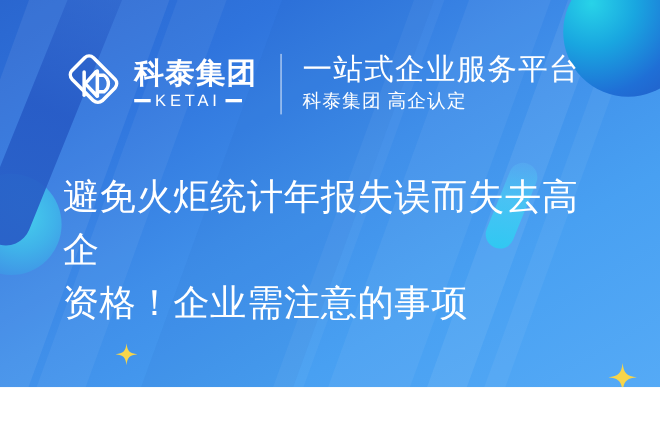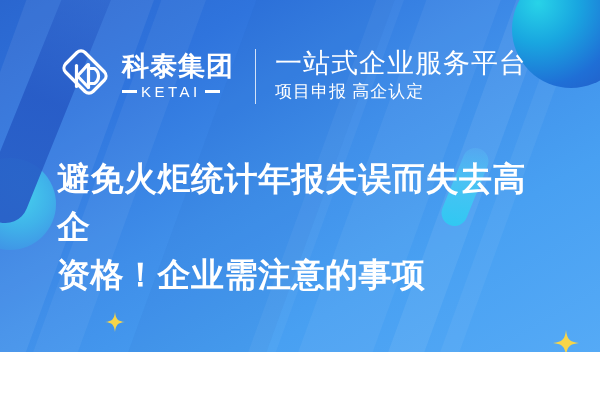--- a/index.html
+++ b/index.html
@@ -151,21 +151,21 @@
     white-space: nowrap;
   }
 
   
   .title {
     position: absolute;
     left: 57px; top: 155px;
     width: 500px;
     color: #ffffff;
     font-size: 33px;
-    font-weight: bold;
+    font-weight: normal;
     line-height: 1.45;
     letter-spacing: 0.5px;
   }
 </style>
 </head>
 <body>
 
 <div id="banner">
 
   <div class="stripe stripe-a"></div>
@@ -213,21 +213,21 @@
           <span class="logo-en">KETAI</span>
           <span class="logo-rule"></span>
         </span>
       </span>
     </div>
 
     <div class="divider"></div>
 
     <div class="tagline">
       <span class="tagline-main">一站式企业服务平台</span>
-      <span class="tagline-sub">项目申报 高企认定</span>
+      <span class="tagline-sub">科泰集团 高企认定</span>
     </div>
 
   </div>
 
   <div class="title">
     <div>避免火炬统计年报失误而失去高企</div>
     <div>资格！企业需注意的事项</div>
   </div>
 
 </div>

